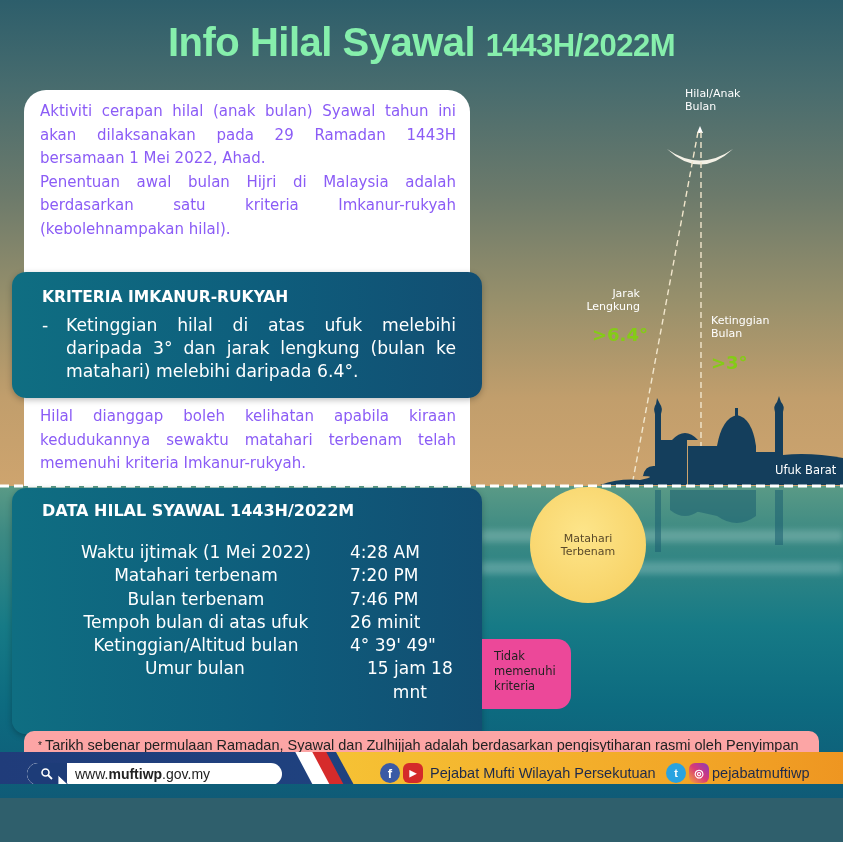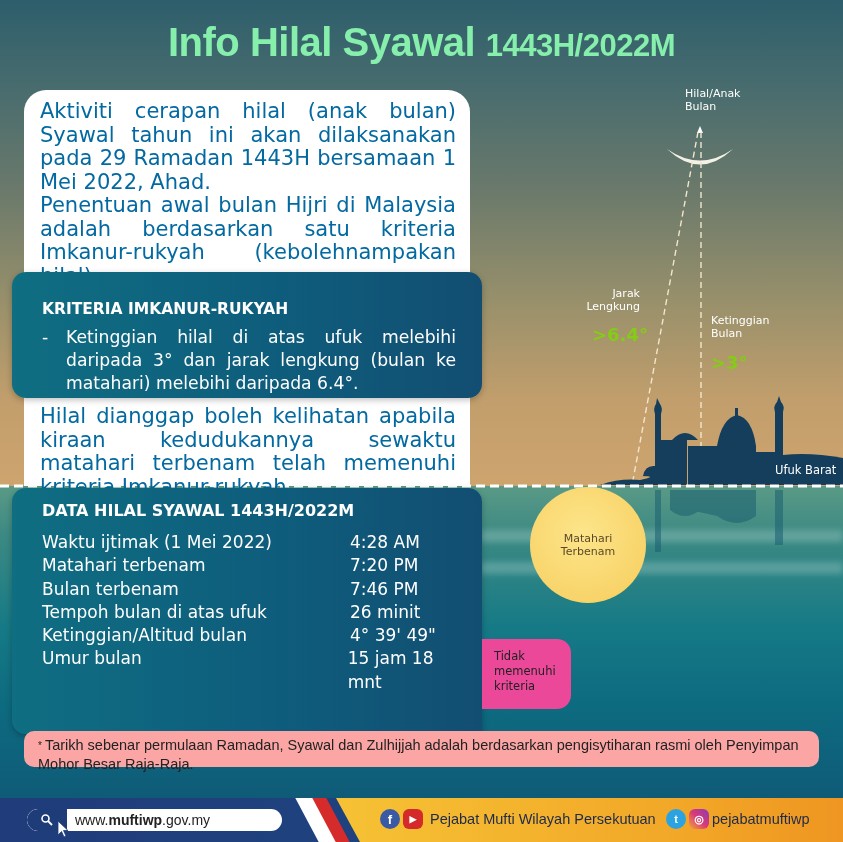--- a/index.html
+++ b/index.html
@@ -17,57 +17,57 @@
   .water-band { position: absolute; left: 480px; width: 363px; height: 12px; background: rgba(200,230,225,0.28); filter: blur(3px); }
 
   .title {
     position: absolute; left: 0; top: 20px; width: 843px; text-align: center;
     color: #86efac; font-family: "Liberation Sans", sans-serif; font-weight: bold;
     font-size: 40px; letter-spacing: -0.5px;
   }
   .title .year { font-size: 31px; }
 
   .card-white {
-    position: absolute; background: #fff; color: #0369a1;
-    font-family: "DejaVu Sans", sans-serif; font-size: 21px; line-height: 23.5px;
+    position: absolute; background: #fff; color: #8b5cf6;
+    font-family: "DejaVu Sans", sans-serif; font-size: 15px; line-height: 23.5px;
     text-align: justify;
   }
   .intro { left: 24px; top: 90px; width: 446px; height: 190px; border-radius: 22px 22px 0 0; padding: 10px 14px 0 16px; }
   .intro p + p { }
   .visible { left: 24px; top: 395px; width: 446px; height: 91px; padding: 10px 14px 0 16px; }
 
   .card-blue {
     position: absolute; color: #fff; border-radius: 14px;
     background: linear-gradient(90deg, #0f6e82 0%, #0e5d7c 55%, #124e72 100%);
     box-shadow: 0 2px 6px rgba(0,0,0,0.25);
   }
-  .criteria { left: 12px; top: 272px; width: 470px; height: 126px; padding: 28px 26px 0 30px; }
+  .criteria { left: 12px; top: 272px; width: 470px; height: 126px; padding: 16px 26px 0 30px; }
   .criteria h3 { font-size: 15.5px; font-weight: bold; margin-bottom: 8px; }
   .criteria .item { display: flex; font-size: 17.2px; line-height: 23px; text-align: justify; }
   .criteria .dash { width: 24px; flex: none; }
 
   .data-card { left: 12px; top: 488px; width: 470px; height: 246px; padding: 12px 10px 0 30px; border-radius: 14px 14px 0 14px; }
   .data-card h3 { font-size: 16px; font-weight: bold; line-height: 21px; }
-  .rows { margin-top: 10px; }
+  .rows { margin-top: 20px; text-align: center; }
   .row { display: flex; font-size: 17px; line-height: 23.3px; }
   .row .k { width: 308px; }
 
   .badge {
     position: absolute; left: 482px; top: 639px; width: 89px; height: 70px; background: #ec4899;
     border-radius: 0 14px 14px 0; color: #222; font-size: 11.5px; line-height: 15px; padding: 10px 0 0 12px;
   }
 
   .footnote {
     position: absolute; left: 24px; top: 731px; width: 795px; height: 36px; background: #fca5a5;
     border-radius: 10px; color: #222; font-family: "Liberation Sans", sans-serif; font-size: 14.5px;
     line-height: 19px; padding: 5px 10px 0 14px;
   }
   .footnote .star { font-size: 10px; vertical-align: top; margin-right: 3px; }
 
-  .footer { position: absolute; left: 0; top: 798px; width: 843px; height: 44px; overflow: hidden; }
+  .footer { position: absolute; left: 0; top: 752px; width: 843px; height: 32px; overflow: hidden; }
   .footer-left { position: absolute; left: 0; top: 0; width: 843px; height: 44px; background: linear-gradient(90deg, #203c7a, #1d4a86); }
   .footer-right {
     position: absolute; left: 320px; top: 0; width: 530px; height: 44px;
     background: linear-gradient(90deg, #f6c335, #f2a627 70%, #ee9521);
     clip-path: polygon(30px 0, 100% 0, 100% 100%, 40px 100%, 16px 0);
   }
   .stripe-w { position: absolute; left: 307px; top: 0; width: 20px; height: 44px; background: #fff; transform: skewX(28deg); }
   .stripe-r { position: absolute; left: 324px; top: 0; width: 14px; height: 44px; background: #d62b2b; transform: skewX(28deg); }
 
   .url-box {

